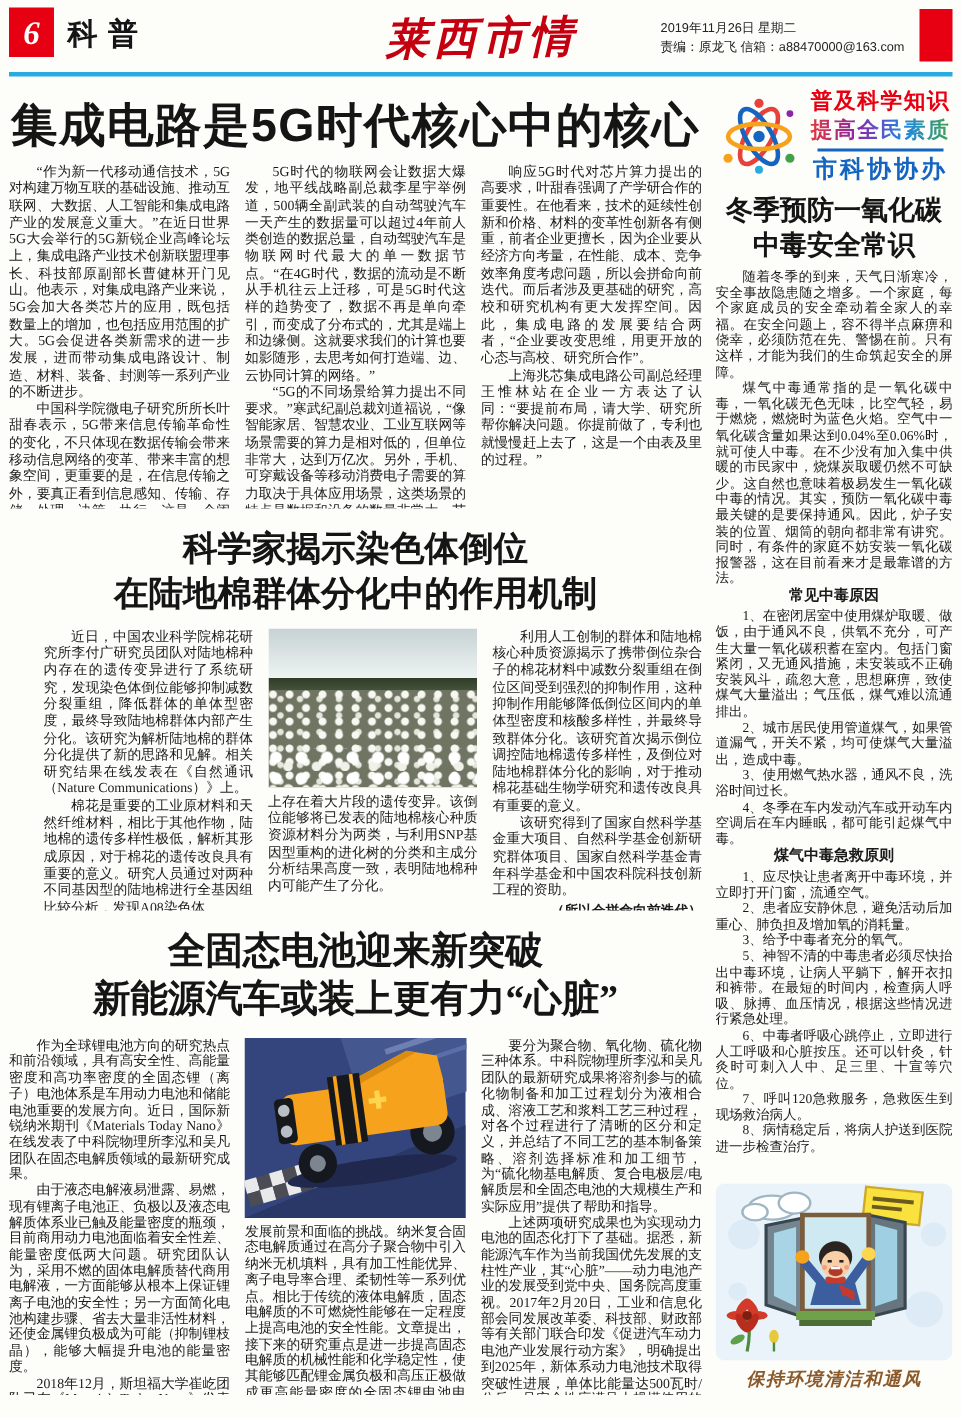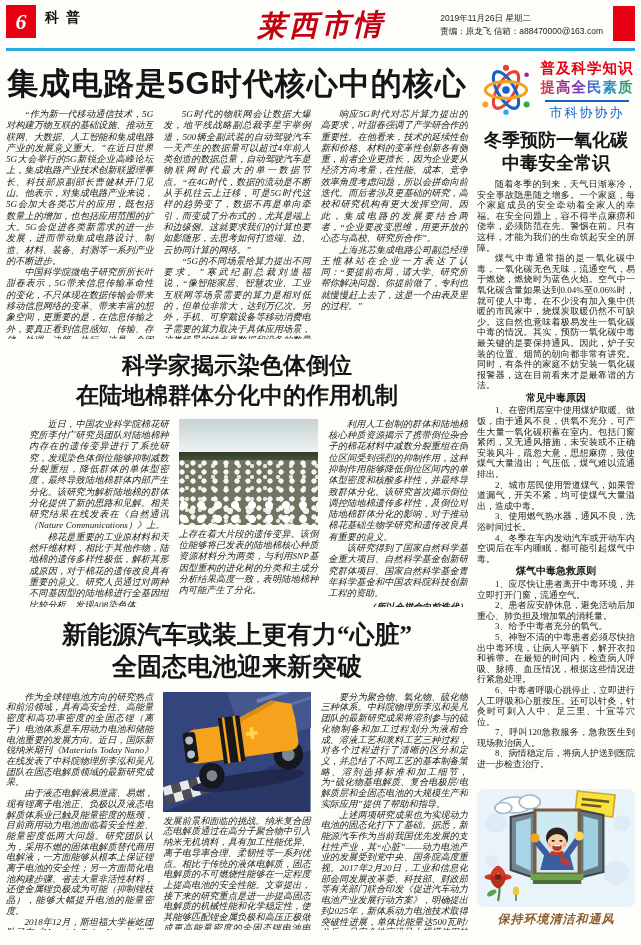--- a/index.html
+++ b/index.html
@@ -7,33 +7,33 @@
   body {
     font-family:"Liberation Serif","DejaVu Serif",serif;
     background:#ffffff; color:#151515;
   }
   .page { width:641px; height:945px; overflow:hidden; background:#fdfdfa; padding:0 6px; position:relative; }
 
   
   .masthead-row { height:48px; position:relative; display:flex; align-items:flex-start; padding-top:5px; }
   .pageno-box { width:30px; height:33px; background:#e60012; color:#fff; display:flex; align-items:center; justify-content:center;
                 font:bold italic 22px "Liberation Serif",serif; }
-  .section-name { font-family:Liberation Serif, serif; font-weight:bold; font-size:14px; letter-spacing:7px; margin-left:9px; margin-top:4px; }
+  .section-name { font-family:Liberation Serif, serif; font-weight:bold; font-size:20px; letter-spacing:7px; margin-left:9px; margin-top:4px; }
   .paper-name { position:absolute; left:50%; top:6px; transform:translateX(-50%) rotate(-1deg);
                 color:#c40010; font-weight:bold; font-style:italic; font-size:29px; letter-spacing:3px; white-space:nowrap; }
   .header-meta { margin-left:auto; margin-right:32px; font-family:"Liberation Sans",sans-serif; font-size:8.5px; line-height:1.55; color:#222; padding-top:7px; white-space:nowrap; }
   .corner-block { position:absolute; right:0; top:6px; width:22px; height:35px; background:#e60012; }
   .header-rule { height:3px; background:#29abe2; }
 
   
   .content { display:flex; gap:9px; padding-top:6px; height:882px; }
   .main { flex:0 0 462px; width:462px; }
   .sidebar { flex:1; overflow:hidden; }
 
-  .cols { display:flex; gap:10px; overflow:hidden;font-style:italic; }
+  .cols { display:flex; gap:10px; overflow:hidden; }
   .col { flex:1; text-align:justify; font-size:9.2px; line-height:11.3px; color:#1a1a1a; }
   .col p.para { text-indent:2em; }
   .cont p.para:first-child { text-indent:0; }
   .source { text-align:right; font-weight:bold; margin-top:2px; }
 
   
   .a1-title { font-family:"Liberation Sans",sans-serif; font-weight:bold; font-size:31px; text-align:center; letter-spacing:1px; margin:6px 0 4px; white-space:nowrap; }
   .a1-body { height:230px; }
 
   
@@ -60,28 +60,28 @@
     background-image:
       radial-gradient(circle at 5px 6px, #ffffff 3.6px, rgba(0,0,0,0) 4.4px),
       radial-gradient(circle at 13px 12px, #f1f1ea 2.8px, rgba(0,0,0,0) 3.6px);
     background-size:17px 14px, 19px 15px; }
 
   .svg-fig svg { display:block; width:100%; height:100%; }
   .car-fig { height:120px; }
   .cartoon-fig { height:118px; }
 
   
-  .logo-row { display:flex; align-items:flex-start; gap:4px; height:66px; padding-top:2px; }
+  .logo-row { display:flex; align-items:center; gap:4px; height:66px; padding-top:2px; }
   .logo-text { flex:1; text-align:center; }
   .slogan1 { color:#e60012; font-weight:bold; font-size:14.5px; letter-spacing:1px; white-space:nowrap; }
   .slogan2 { font-weight:bold; font-size:14.5px; letter-spacing:1px; white-space:nowrap;
              background:linear-gradient(90deg,#e53935,#8e24aa,#1e88e5,#43a047);
              -webkit-background-clip:text; background-clip:text; color:transparent; }
   .logo-divider { height:2px; background:#1565c0; margin:3px 6px 2px; }
-  .organizer { color:#1565c0; font-weight:normal; font-size:13px; letter-spacing:2px; }
+  .organizer { color:#1565c0; font-weight:bold; font-size:16px; letter-spacing:2px; }
   .sb-title { font-weight:bold; font-size:18px; text-align:center; line-height:1.25; margin:6px 0 5px; }
   .sb-body { height:610px; overflow:hidden; text-align:justify; font-size:9px; line-height:10.6px; color:#1a1a1a; }
   .sb-body p.para { text-indent:2em; }
   .sb-heading { font-weight:bold; text-align:center; font-size:10px; margin:2px 0; text-indent:0; }
   .cartoon-caption { text-align:center; color:#8b5a2b; font-weight:bold; font-size:12px; font-style:italic; letter-spacing:1px; margin-top:1px; }
 </style>
 </head>
 <body>
 
 <div class="page">
@@ -150,22 +150,22 @@
                 <p class="para">利用人工创制的群体和陆地棉核心种质资源揭示了携带倒位杂合子的棉花材料中减数分裂重组在倒位区间受到强烈的抑制作用，这种抑制作用能够降低倒位区间内的单体型密度和核酸多样性，并最终导致群体分化。该研究首次揭示倒位调控陆地棉遗传多样性，及倒位对陆地棉群体分化的影响，对于推动棉花基础生物学研究和遗传改良具有重要的意义。</p>
                 <p class="para">该研究得到了国家自然科学基金重大项目、自然科学基金创新研究群体项目、国家自然科学基金青年科学基金和中国农科院科技创新工程的资助。</p>
               </div>
             <p class="source">（所以会拼命向前迭代）</p>
           </div>
         </div>
       </section>
 
       <section>
         <h2 class="a-title-serif a3-title">
+          <span style="display:block">全固态电池迎来新突破</span>
           <span style="display:block">新能源汽车或装上更有力“心脏”</span>
-          <span style="display:block">全固态电池迎来新突破</span>
         </h2>
         <div class="cols a3-body">
           <div class="col">
               <p class="para">作为全球锂电池方向的研究热点和前沿领域，具有高安全性、高能量密度和高功率密度的全固态锂（离子）电池体系是车用动力电池和储能电池重要的发展方向。近日，国际新锐纳米期刊《Materials Today Nano》在线发表了中科院物理所李泓和吴凡团队在固态电解质领域的最新研究成果。</p>
               <p class="para">由于液态电解液易泄露、易燃，现有锂离子电池正、负极以及液态电解质体系业已触及能量密度的瓶颈，目前商用动力电池面临着安全性差、能量密度低两大问题。研究团队认为，采用不燃的固体电解质替代商用电解液，一方面能够从根本上保证锂离子电池的安全性；另一方面简化电池构建步骤、省去大量非活性材料，还使金属锂负极成为可能（抑制锂枝晶），能够大幅提升电池的能量密度。</p>
               <p class="para">2018年12月，斯坦福大学崔屹团队已在《Materials Today Nano》发表综述文章，详细阐述了纳米复合固体电解质的</p>
             </div>
           <div class="col">
             <figure class="svg-fig car-fig">
               <svg viewBox="0 0 150 120" preserveAspectRatio="none">
@@ -249,21 +249,21 @@
       </div>
 
       <h2 class="sb-title">
         <span style="display:block">冬季预防一氧化碳</span>
         <span style="display:block">中毒安全常识</span>
       </h2>
 
       <div class="sb-body">
         <div>
             <p class="para">随着冬季的到来，天气日渐寒冷，安全事故隐患随之增多。一个家庭，每个家庭成员的安全牵动着全家人的幸福。在安全问题上，容不得半点麻痹和侥幸，必须防范在先、警惕在前。只有这样，才能为我们的生命筑起安全的屏障。</p>
-            <p class="para">煤气中毒通常指的是一氧化碳中毒，一氧化碳无色无味，流通空气，易于燃烧，燃烧时为蓝色火焰。空气中一氧化碳含量如果达到0.04%至0.06%时，就可使人中毒。在不少没有加入集中供暖的市民家中，烧煤炭取暖仍然不可缺少。这自然也意味着极易发生一氧化碳中毒的情况。其实，预防一氧化碳中毒最关键的是要保持通风。因此，炉子安装的位置、烟筒的朝向都非常有讲究。同时，有条件的家庭不妨安装一氧化碳报警器，这在目前看来才是最靠谱的方法。</p>
+            <p class="para">煤气中毒通常指的是一氧化碳中毒，一氧化碳无色无味，比空气轻，易于燃烧，燃烧时为蓝色火焰。空气中一氧化碳含量如果达到0.04%至0.06%时，就可使人中毒。在不少没有加入集中供暖的市民家中，烧煤炭取暖仍然不可缺少。这自然也意味着极易发生一氧化碳中毒的情况。其实，预防一氧化碳中毒最关键的是要保持通风。因此，炉子安装的位置、烟筒的朝向都非常有讲究。同时，有条件的家庭不妨安装一氧化碳报警器，这在目前看来才是最靠谱的方法。</p>
           </div>
         <p class="sb-heading">常见中毒原因</p>
         <div>
             <p class="para">1、在密闭居室中使用煤炉取暖、做饭，由于通风不良，供氧不充分，可产生大量一氧化碳积蓄在室内。包括门窗紧闭，又无通风措施，未安装或不正确安装风斗，疏忽大意，思想麻痹，致使煤气大量溢出；气压低，煤气难以流通排出。</p>
             <p class="para">2、城市居民使用管道煤气，如果管道漏气，开关不紧，均可使煤气大量溢出，造成中毒。</p>
             <p class="para">3、使用燃气热水器，通风不良，洗浴时间过长。</p>
             <p class="para">4、冬季在车内发动汽车或开动车内空调后在车内睡眠，都可能引起煤气中毒。</p>
           </div>
         <p class="sb-heading">煤气中毒急救原则</p>
         <div>

